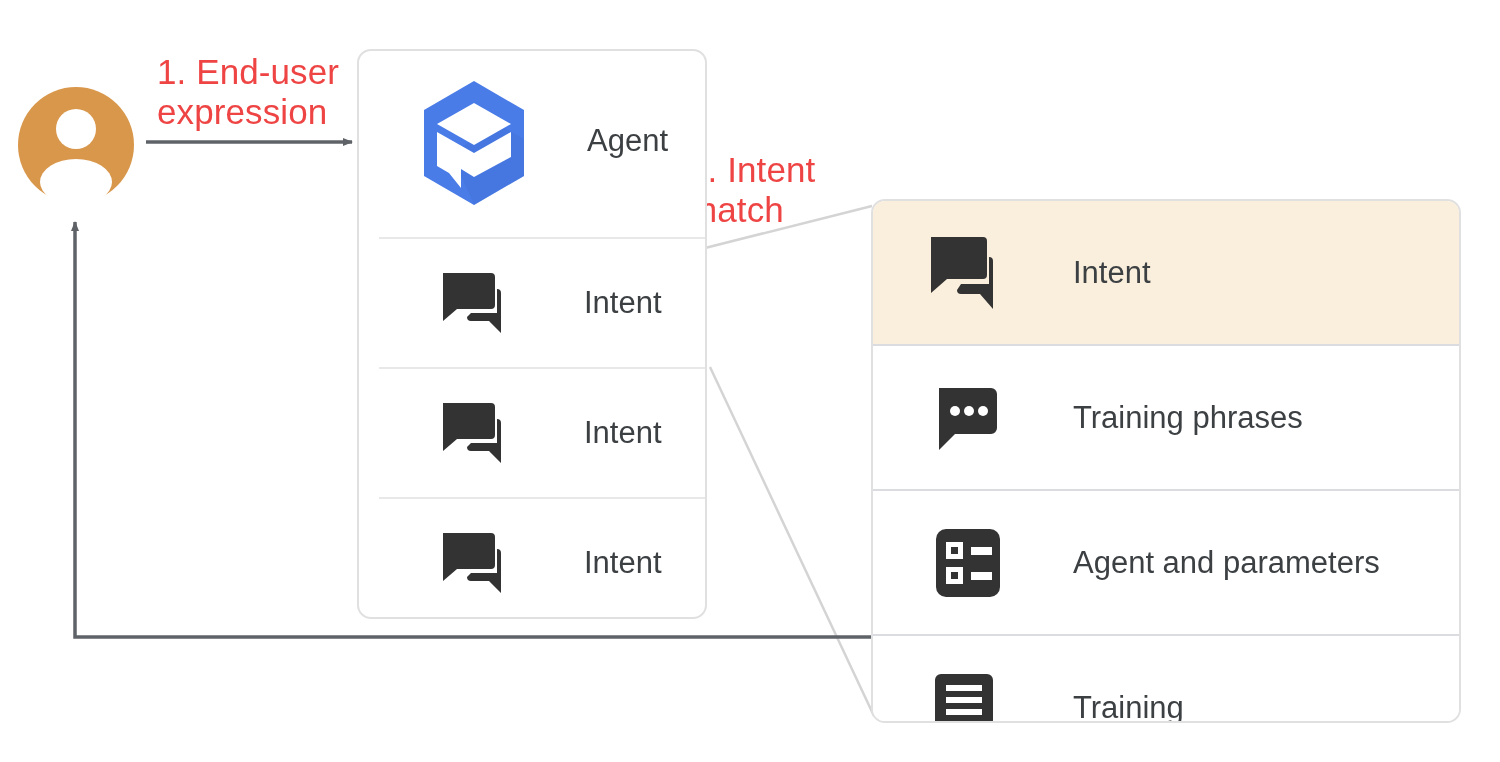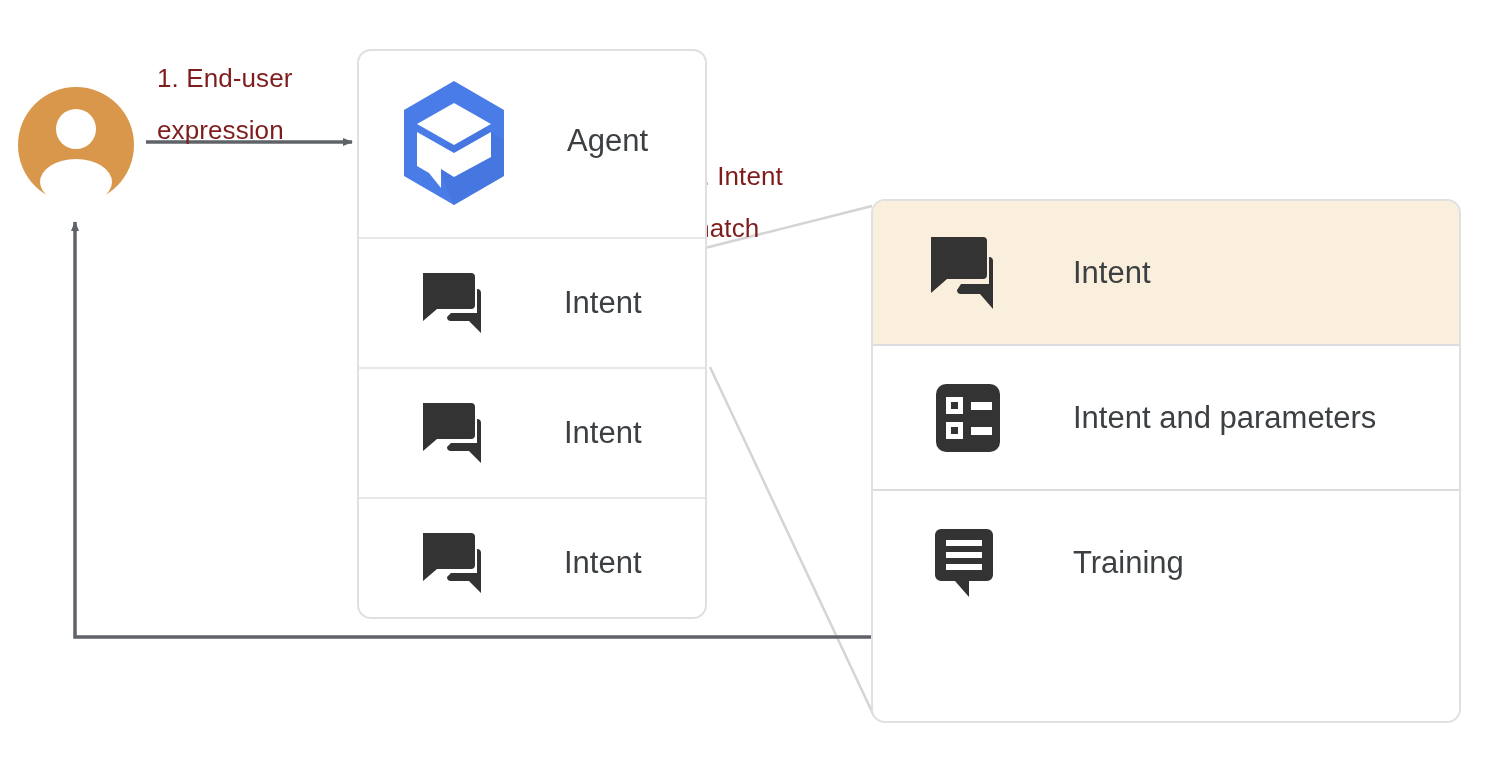--- a/index.html
+++ b/index.html
@@ -32,43 +32,44 @@
     position: absolute;
     left: 16px;
     top: 85px;
     width: 120px;
     height: 120px;
   }
 
   
   .flow-label {
     position: absolute;
-    color: #7f1d1d;
-    font-size: 26px;
-    line-height: 52px;
+    color: #ef4444;
+    font-size: 35px;
+    line-height: 40px;
     white-space: pre-line;
     letter-spacing: 0.1px;
   }
   #label-expression { left: 157px; top: 52px; }
   #label-intent-match { left: 688px; top: 150px; }
   #label-response { left: 122px; top: 657px; }
 
   
   .card {
     position: absolute;
     background: #ffffff;
     border: 2px solid #e0e0e0;
     border-radius: 14px;
     box-sizing: border-box;
   }
   #agent-card {
     left: 357px;
     top: 49px;
     width: 350px;
     height: 570px;
+    padding-left: 20px;
   }
   .agent-head {
     position: relative;
     height: 186px;
     border-bottom: 2px solid #e8e8e8;
     display: flex;
     align-items: center;
   }
   .agent-logo {
     position: absolute;
@@ -223,32 +224,41 @@
   <div class="card" id="detail-panel">
 
     <div class="detail-row highlight">
       <svg class="row-icon" viewBox="0 0 78 76" xmlns="http://www.w3.org/2000/svg">
         <path d="M2 2 H54 a4 4 0 0 1 4 4 V40 a4 4 0 0 1 -4 4 H18 L2 58 Z" fill="#333333"></path>
         <path d="M32 49 H60 V22 a4 4 0 0 1 4 4 V74 L51 59 H32 a4 4 0 0 1 -4 -4 Z" fill="#333333"></path>
       </svg>
       <div class="row-label">Intent</div>
     </div>
 
+    <div class="detail-row">
+      <svg class="row-icon" viewBox="0 0 78 76" xmlns="http://www.w3.org/2000/svg">
+        <path d="M10 8 H62 a6 6 0 0 1 6 6 V48 a6 6 0 0 1 -6 6 H26 L10 70 Z" fill="#333333"></path>
+        <circle cx="26" cy="31" r="5" fill="#ffffff"></circle>
+        <circle cx="40" cy="31" r="5" fill="#ffffff"></circle>
+        <circle cx="54" cy="31" r="5" fill="#ffffff"></circle>
+      </svg>
+      <div class="row-label">Training phrases</div>
+    </div>
 
     <div class="detail-row">
       <svg class="row-icon" viewBox="0 0 78 76" xmlns="http://www.w3.org/2000/svg">
         <rect x="7" y="4" width="64" height="68" rx="10" fill="#333333"></rect>
         <rect x="17" y="17" width="17" height="17" fill="#ffffff"></rect>
         <rect x="22" y="22" width="7" height="7" fill="#333333"></rect>
         <rect x="42" y="22" width="21" height="8" fill="#ffffff"></rect>
         <rect x="17" y="42" width="17" height="17" fill="#ffffff"></rect>
         <rect x="22" y="47" width="7" height="7" fill="#333333"></rect>
         <rect x="42" y="47" width="21" height="8" fill="#ffffff"></rect>
       </svg>
-      <div class="row-label">Intent and parameters</div>
+      <div class="row-label">Agent and parameters</div>
     </div>
 
     <div class="detail-row">
       <svg class="row-icon" viewBox="0 0 78 76" xmlns="http://www.w3.org/2000/svg">
         <path d="M12 4 H58 a6 6 0 0 1 6 6 V50 a6 6 0 0 1 -6 6 H40 L40 72 L26 56 H12 a6 6 0 0 1 -6 -6 V10 a6 6 0 0 1 6 -6 Z" fill="#333333"></path>
         <rect x="17" y="15" width="36" height="6" fill="#ffffff"></rect>
         <rect x="17" y="27" width="36" height="6" fill="#ffffff"></rect>
         <rect x="17" y="39" width="36" height="6" fill="#ffffff"></rect>
       </svg>
       <div class="row-label">Training</div>

